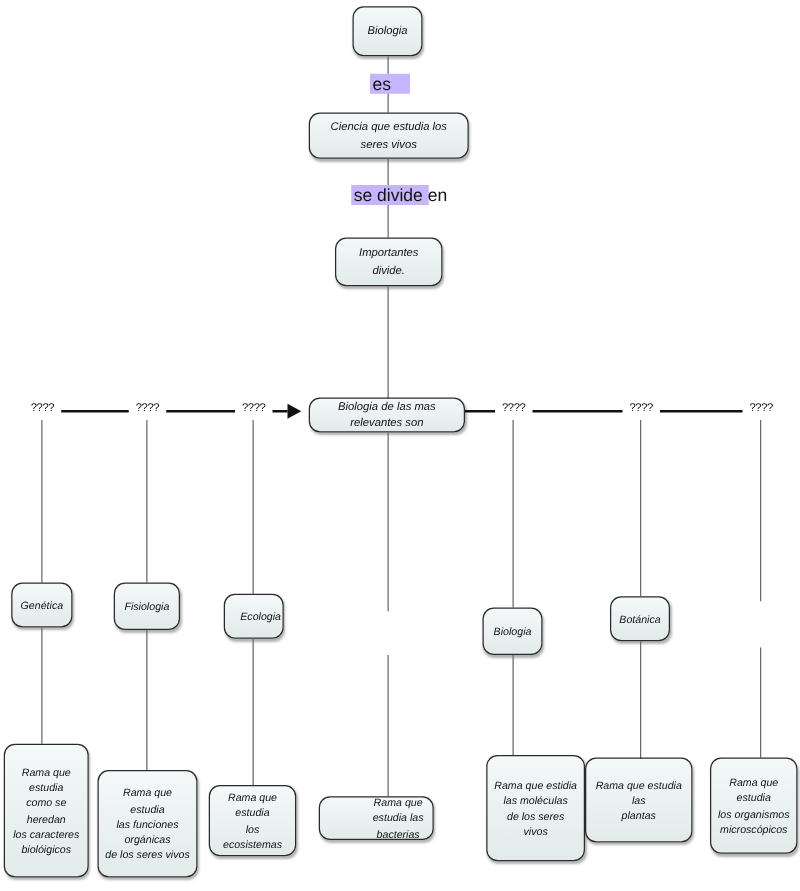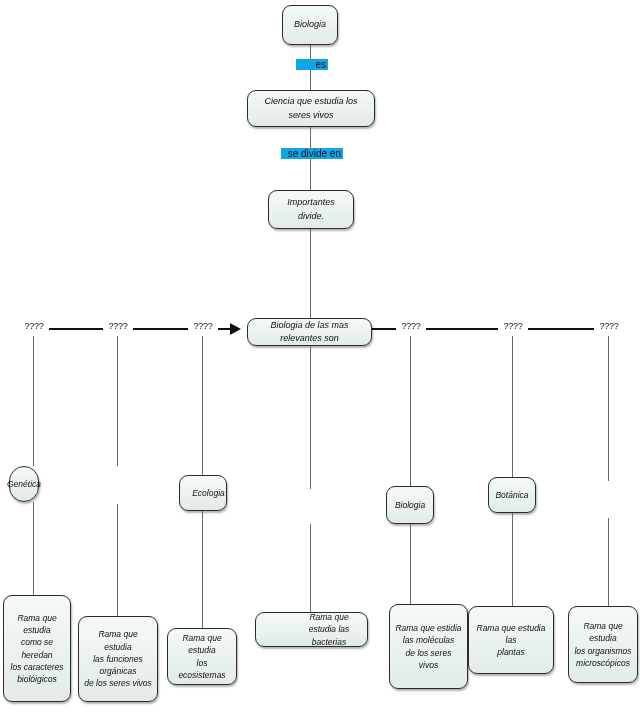--- a/index.html
+++ b/index.html
@@ -54,24 +54,24 @@
     font-size: 9px;
     line-height: 1.45;
     color: #101010;
     white-space: pre-line;
     font-style: italic;
   }
   .node.small { font-size: 8.5px; }
   
   .edge-label {
     position: absolute;
-    font-size: 10px;
+    font-size: 14px;
     color: #111111;
-    background: #0ea5e9;
-    text-align: right;
+    background: #c4b5fd;
+    text-align: left;
     white-space: nowrap;
     padding: 0 2px;
   }
   .qlabel {
     position: absolute;
     font-size: 9px;
     color: #111111;
     background: #ffffff;
     text-align: center;
     white-space: nowrap;
@@ -113,21 +113,22 @@
   <div class="qlabel" style="left:594px; top:321px; width:28px;">????</div>
 
   <div class="vline" style="left:33px;  top:336px; height:130px;"></div>
   <div class="vline" style="left:117px; top:336px; height:130px;"></div>
   <div class="vline" style="left:202px; top:336px; height:139px;"></div>
   <div class="vline" style="left:310px; top:346px; height:143px;"></div>
   <div class="vline" style="left:410px; top:336px; height:150px;"></div>
   <div class="vline" style="left:512px; top:336px; height:141px;"></div>
   <div class="vline" style="left:608px; top:336px; height:145px;"></div>
 
-  <div class="node small" style="left:9px; top:466px; width:30px; height:36px;border-radius:16px;">Genética</div>
+  <div class="node small" style="left:9px; top:466px; width:49px; height:36px;">Genética</div>
+  <div class="node small" style="left:91px; top:466px; width:53px; height:38px;">Fisiologia</div>
   <div class="node small" style="left:179px; top:475px; width:48px; height:36px;padding-left:16px;">Ecologia</div>
   <div class="node small" style="left:386px; top:486px; width:48px; height:38px;">Biologia</div>
   <div class="node small" style="left:488px; top:477px; width:48px; height:36px;">Botánica</div>
 
   <div class="vline" style="left:33px;  top:502px; height:93px;"></div>
   <div class="vline" style="left:117px; top:504px; height:112px;"></div>
   <div class="vline" style="left:202px; top:511px; height:117px;"></div>
   <div class="vline" style="left:310px; top:524px; height:113px;"></div>
   <div class="vline" style="left:410px; top:524px; height:80px;"></div>
   <div class="vline" style="left:512px; top:513px; height:113px;"></div>
@@ -135,21 +136,21 @@
 
   <div class="node small" style="left:3px; top:595px; width:68px; height:107px;">Rama que estudia
 como se heredan
 los caracteres
 biolóigicos</div>
   <div class="node small" style="left:78px; top:616px; width:80px; height:86px;">Rama que estudia
 las funciones orgánicas
 de los seres vivos</div>
   <div class="node small" style="left:167px; top:628px; width:70px; height:57px;">Rama que estudia
 los ecosistemas</div>
-  <div class="node small" style="left:255px; top:612px; width:113px; height:35px;padding-left:40px;">Rama que estudia las bacterias</div>
+  <div class="node small" style="left:255px; top:637px; width:92px; height:35px;padding-left:40px;">Rama que estudia las bacterias</div>
   <div class="node small" style="left:376px; top:604px; width:79px; height:85px;margin-left:13px;">Rama que estidia
 las moléculas
 de los seres vivos</div>
   <div class="node small" style="left:468px; top:606px; width:86px; height:68px;">Rama que estudia las
 plantas</div>
   <div class="node small" style="left:568px; top:606px; width:70px; height:77px;">Rama que estudia
 los organismos
 microscópicos</div>
 
 </div>

